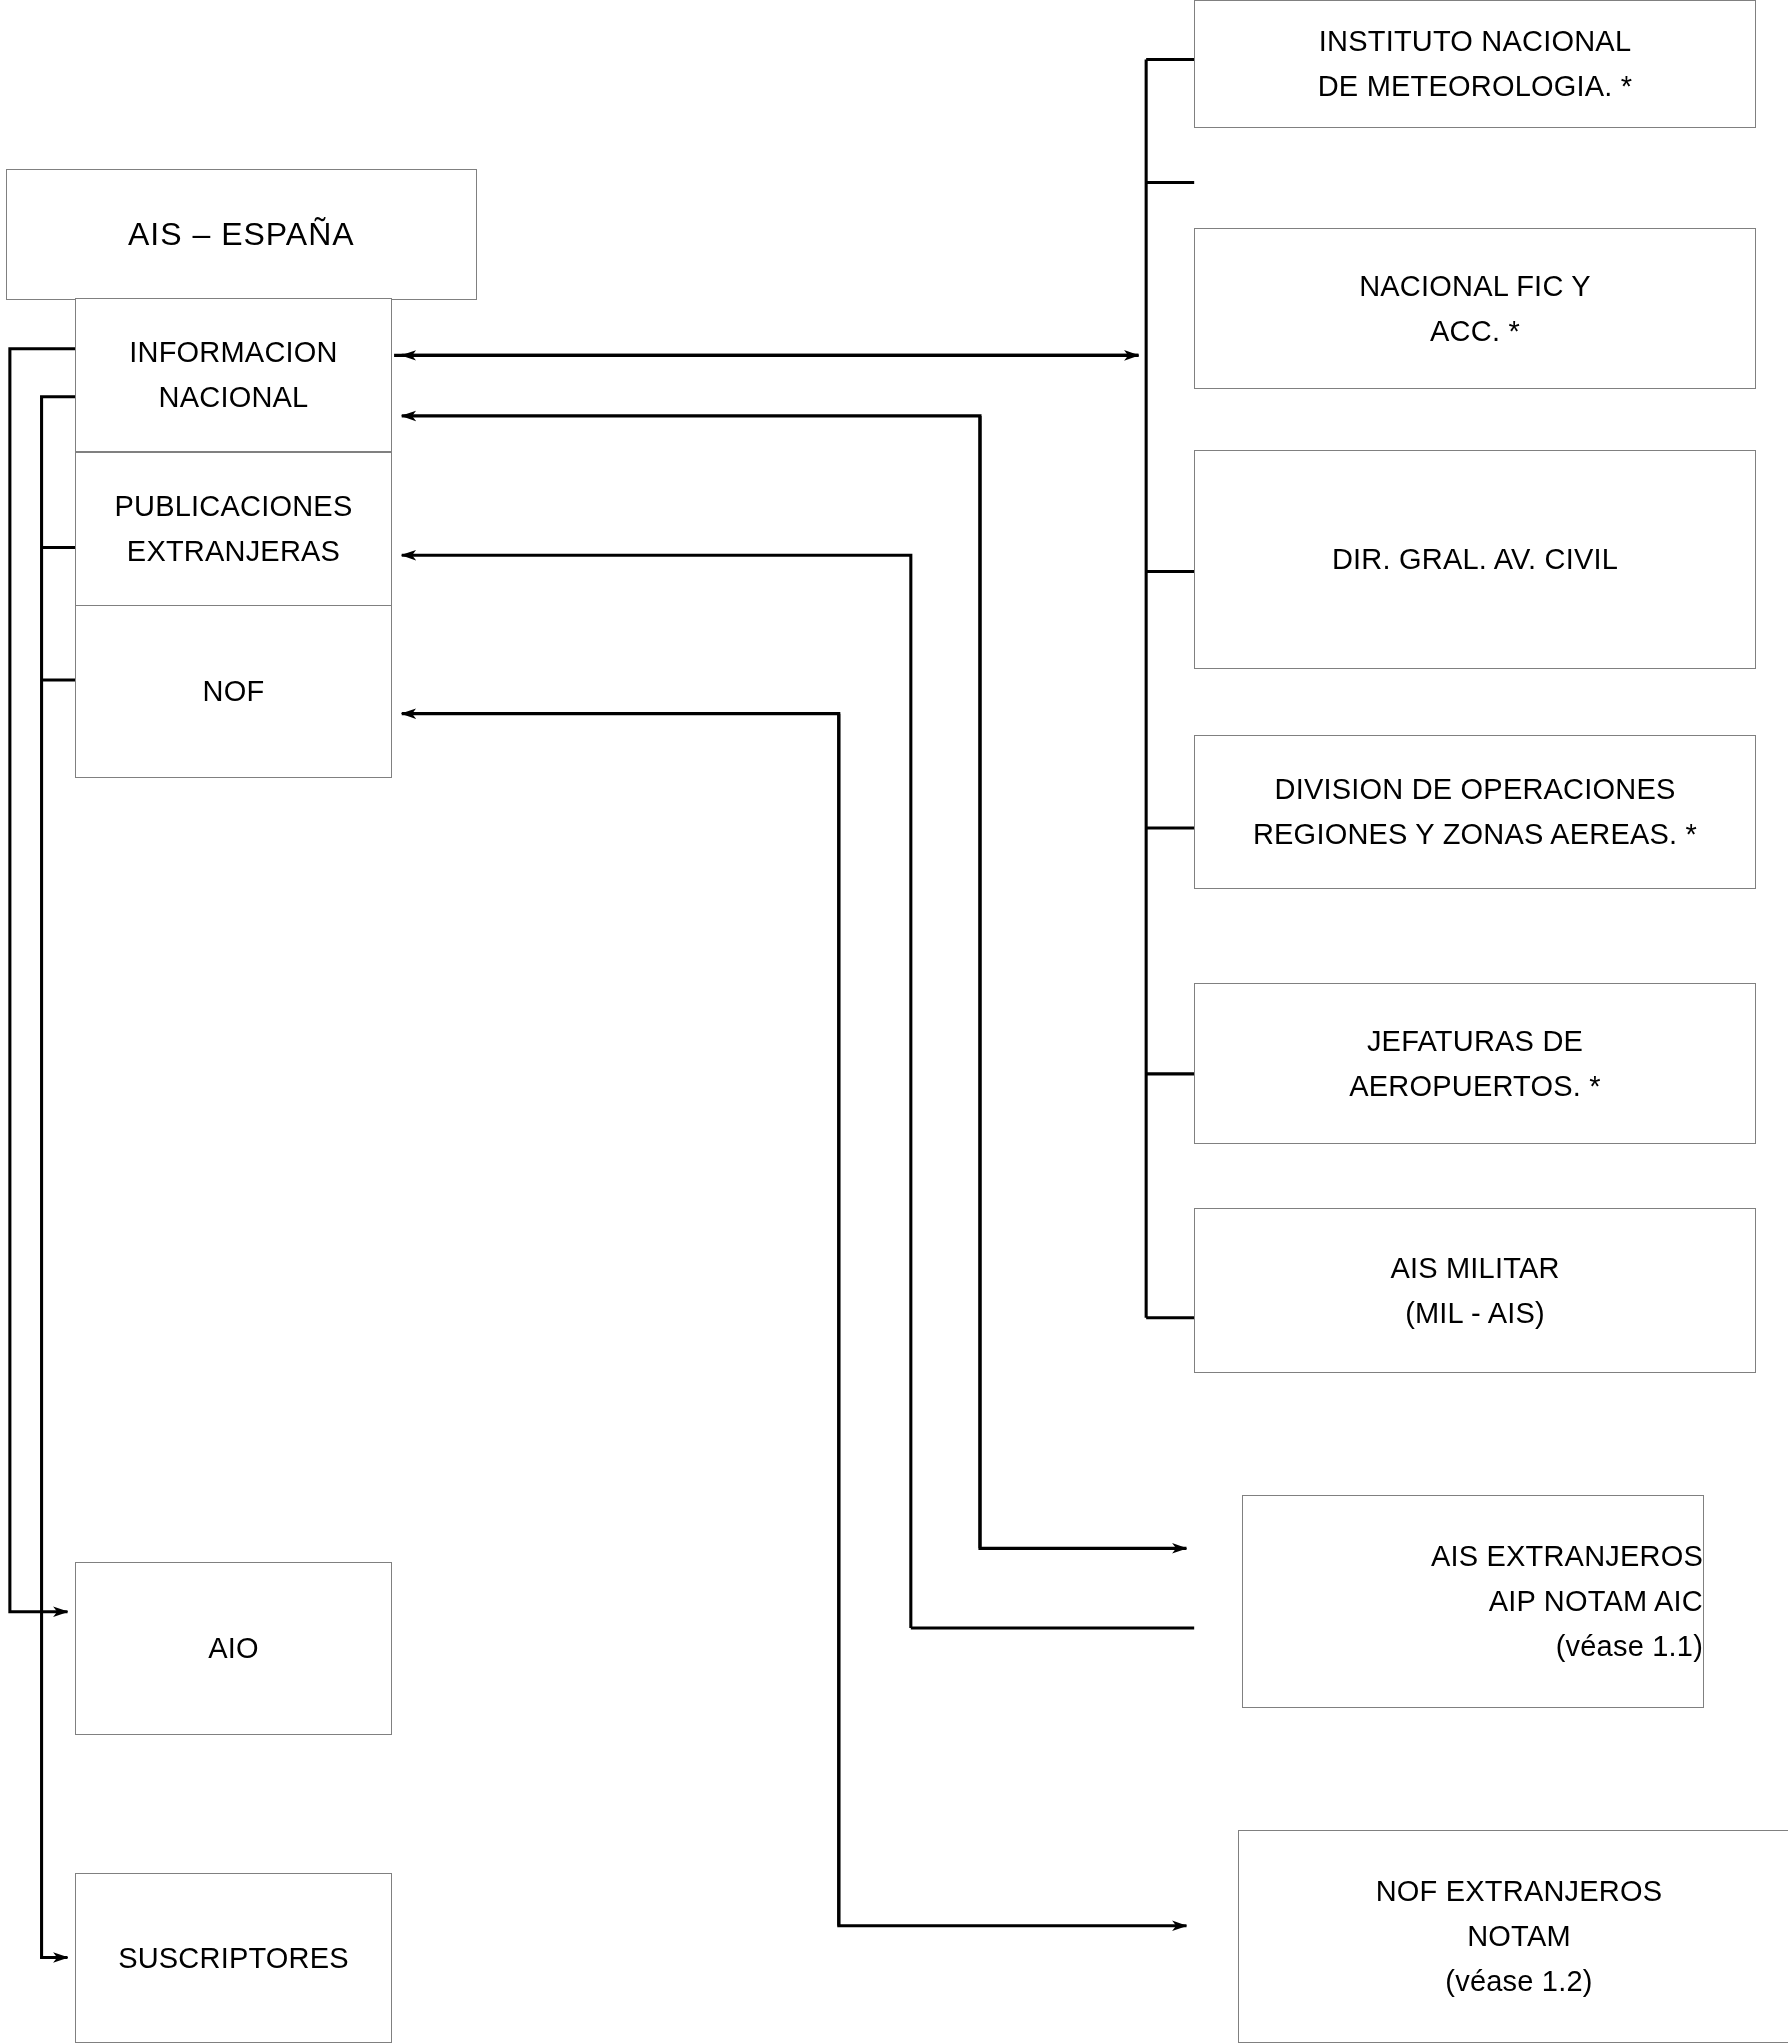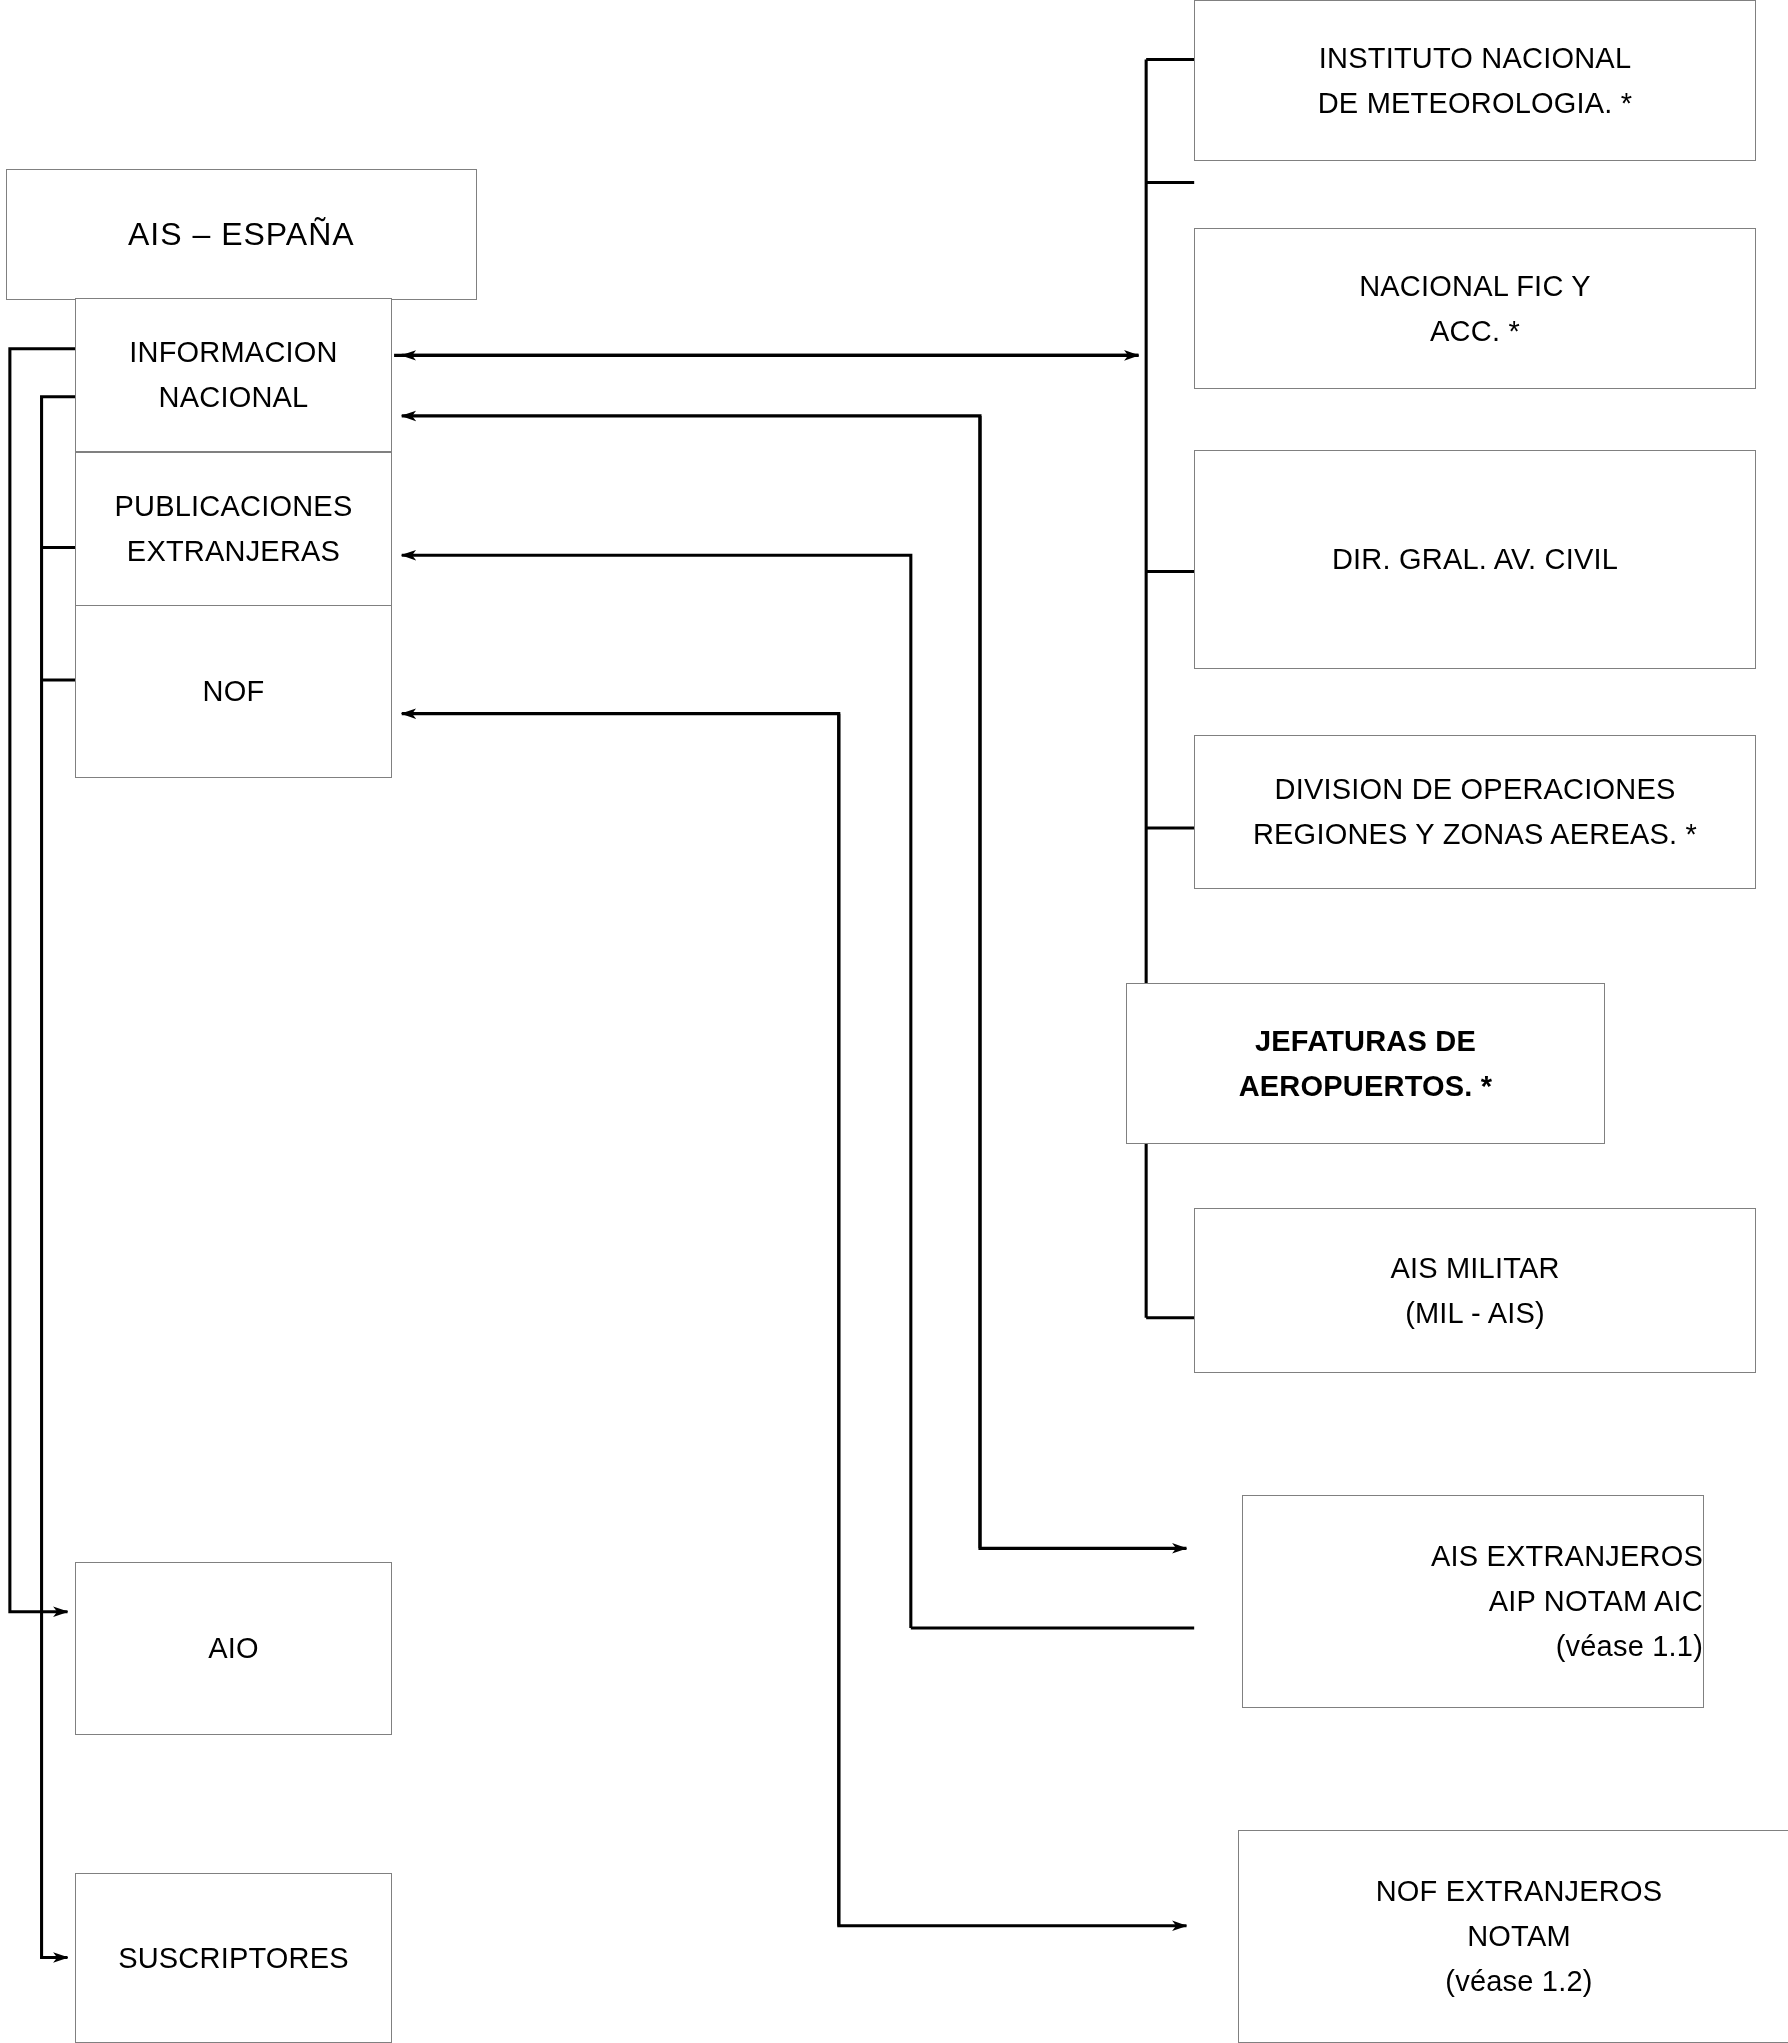--- a/index.html
+++ b/index.html
@@ -90,40 +90,40 @@
 </div>
 
 <div class="node-box" style="left:75px;top:1526px;width:317px;height:173px;margin-top:36px;">
   <span class="ln">AIO</span>
 </div>
 
 <div class="node-box" style="left:75px;top:1873px;width:317px;height:170px;">
   <span class="ln">SUSCRIPTORES</span>
 </div>
 
-<div class="node-box" style="left:1194px;top:0px;width:562px;height:161px;">
+<div class="node-box" style="left:1194px;top:0px;width:562px;height:128px;">
   <span class="ln">INSTITUTO NACIONAL</span>
   <span class="ln">DE METEOROLOGIA. *</span>
 </div>
 
 <div class="node-box" style="left:1194px;top:228px;width:562px;height:161px;">
   <span class="ln">NACIONAL FIC Y</span>
   <span class="ln">ACC. *</span>
 </div>
 
 <div class="node-box" style="left:1194px;top:450px;width:562px;height:219px;">
   <span class="ln">DIR. GRAL. AV. CIVIL</span>
 </div>
 
 <div class="node-box" style="left:1194px;top:735px;width:562px;height:154px;">
   <span class="ln">DIVISION DE OPERACIONES</span>
   <span class="ln">REGIONES Y ZONAS AEREAS. *</span>
 </div>
 
-<div class="node-box" style="left:1126px;top:983px;width:479px;height:161px;font-weight:bold;">
+<div class="node-box" style="left:1194px;top:983px;width:562px;height:161px;">
   <span class="ln">JEFATURAS DE</span>
   <span class="ln">AEROPUERTOS. *</span>
 </div>
 
 <div class="node-box" style="left:1194px;top:1208px;width:562px;height:165px;">
   <span class="ln">AIS MILITAR</span>
   <span class="ln">(MIL - AIS)</span>
 </div>
 
 <div class="node-box" style="left:1242px;top:1495px;width:462px;height:213px;align-items:flex-end;">

